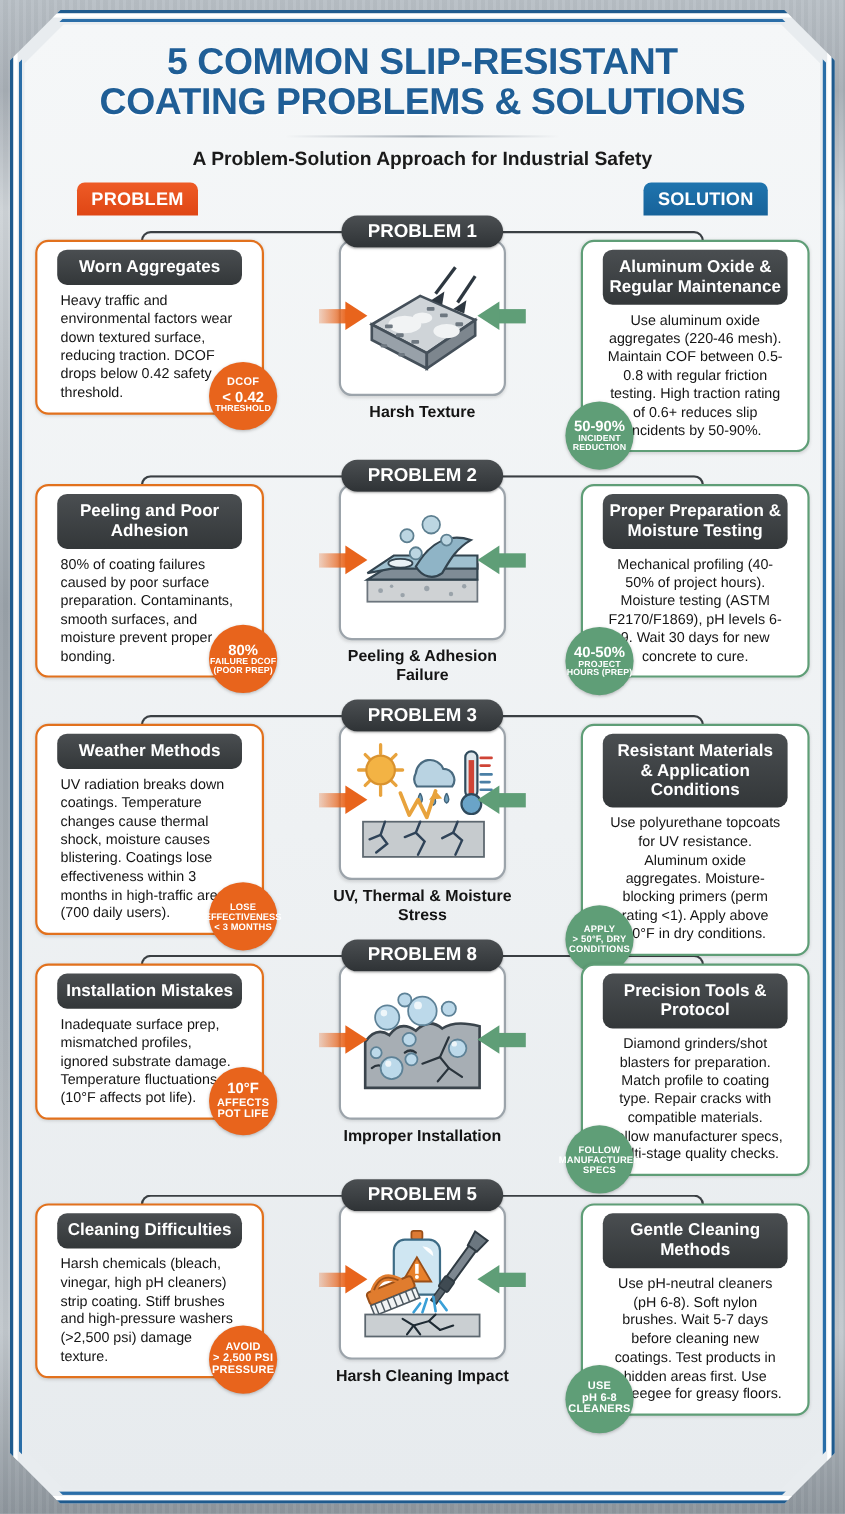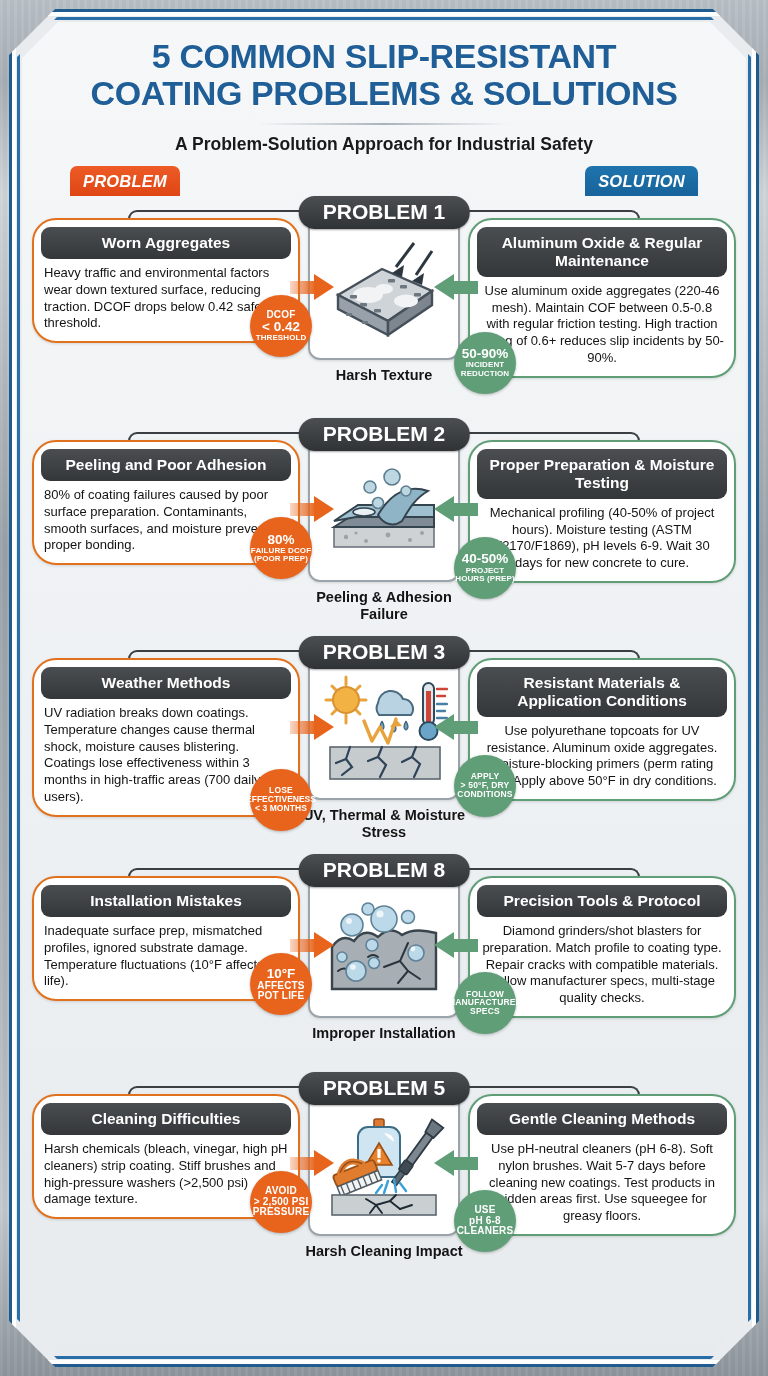--- a/index.html
+++ b/index.html
@@ -49,47 +49,47 @@
     width:250px; height:2px; margin:12px auto 9px;
     background:linear-gradient(90deg,rgba(140,150,160,0),#aab2ba,rgba(140,150,160,0));
   }
   .hdr h2{ color:#1a1a1a; font-size:17.5px; font-weight:bold; }
 
   
   .legend{ position:relative; height:30px; margin-top:11px; }
   .chip{
     position:absolute; top:0; height:30px; line-height:30px;
     color:#fff; font-weight:bold; font-size:16.5px; text-align:center;
-    border-radius:7px 7px 0 0; padding:0 13px; letter-spacing:.2px;font-style:italic;
+    border-radius:7px 7px 0 0; padding:0 13px; letter-spacing:.2px;
   }
   .chip.prob{ left:48px; background:linear-gradient(180deg,#ee5b26,#df4615); }
   .chip.sol { right:48px; background:linear-gradient(180deg,#1f74ae,#17639a); }
 
   
   .row{ position:relative; margin:0 10px; height:218px; }
   .row.r1{ height:222px; }
   .tab{
     position:absolute; left:50%; transform:translateX(-50%); top:0;
     background:linear-gradient(180deg,#4b4f52,#2f3336);
-    color:#fff; font-weight:bold; font-size:21px;
+    color:#fff; font-weight:bold; font-size:17px;
     padding:4px 24px 5px; border-radius:16px; z-index:6;
     box-shadow:0 1px 2px rgba(0,0,0,.35);
   }
   .connector{
     position:absolute; left:96px; right:96px; top:14px; height:22px;
     border:2.5px solid #3a3f43; border-bottom:none;
     border-radius:9px 9px 0 0; z-index:1;
   }
 
   .cols{ position:absolute; left:0; right:0; top:22px; display:flex; align-items:flex-start; }
 
   .card{
-    position:relative; width:268px; background:#fff;
-    border:2.5px solid #e2711d; border-radius:24px;
-    padding:7px 7px 9px; z-index:3;
+    position:relative; width:208px; background:#fff;
+    border:2.5px solid #e2711d; border-radius:12px;
+    padding:7px 18px 9px; z-index:3;
     box-shadow:0 1px 3px rgba(0,0,0,.13);
   }
   .card.sol{ border-color:#5f9e77; }
   .card .tbar{
     background:linear-gradient(180deg,#4a4e51,#333739);
     color:#fff; font-weight:bold; font-size:15.5px; text-align:center;
     border-radius:9px; padding:7px 6px; line-height:1.14;
     margin-bottom:6px;
   }
   .card p{ font-size:13px; line-height:1.29; color:#141414; padding:0 3px; }

